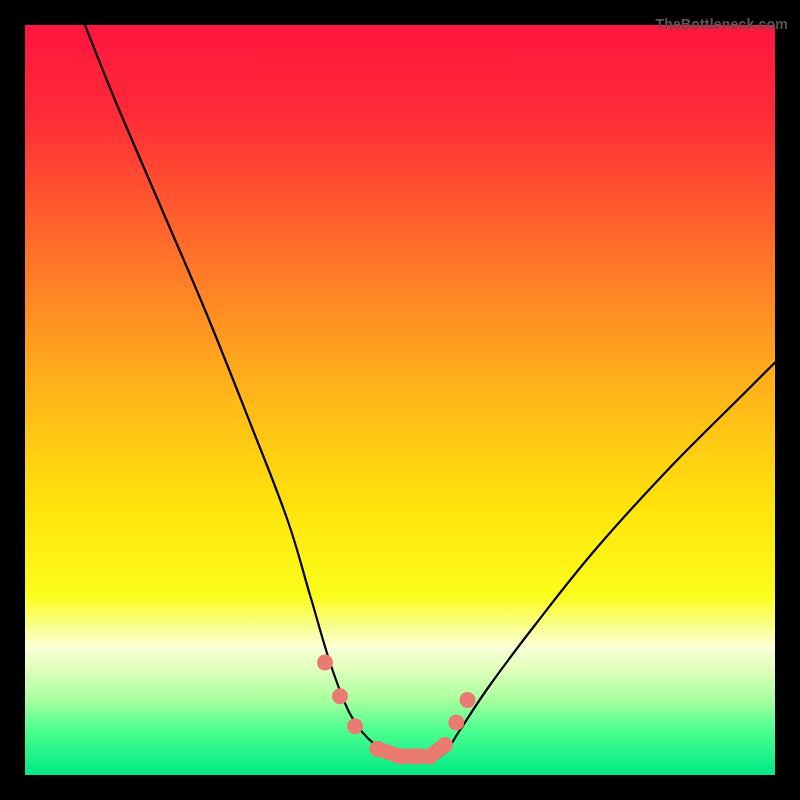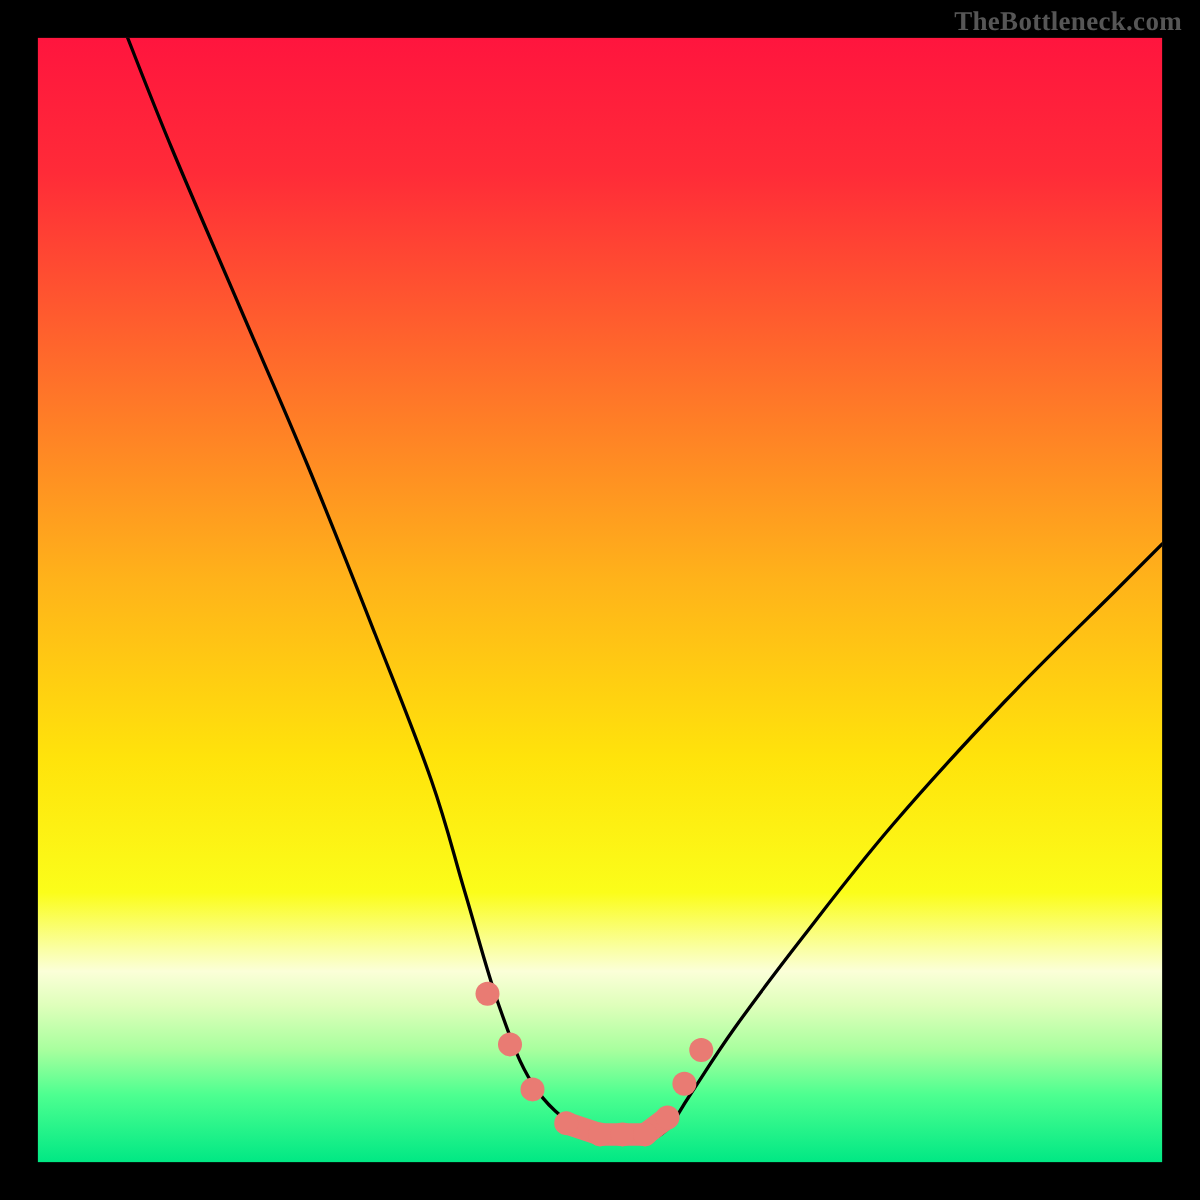--- a/index.html
+++ b/index.html
@@ -36,27 +36,27 @@
   }
   .curve {
     position: absolute;
     left: 0;
     top: 0;
     width: 750px;
     height: 750px;
   }
   .watermark {
     position: absolute;
-    top: 4px;
+    top: 16px;
     right: 12px;
-    font-size: 18px;
+    font-size: 14px;
     font-weight: 600;
     color: #565656;
     letter-spacing: 0.2px;
-    font-family: Liberation Serif, serif;
+    font-family: Liberation Sans, sans-serif;
   }
 </style>
 </head>
 <body>
 
 <div class="frame">
 
   <div class="plot">
 
     <svg class="gradient" viewBox="0 0 750 750" preserveAspectRatio="none">

